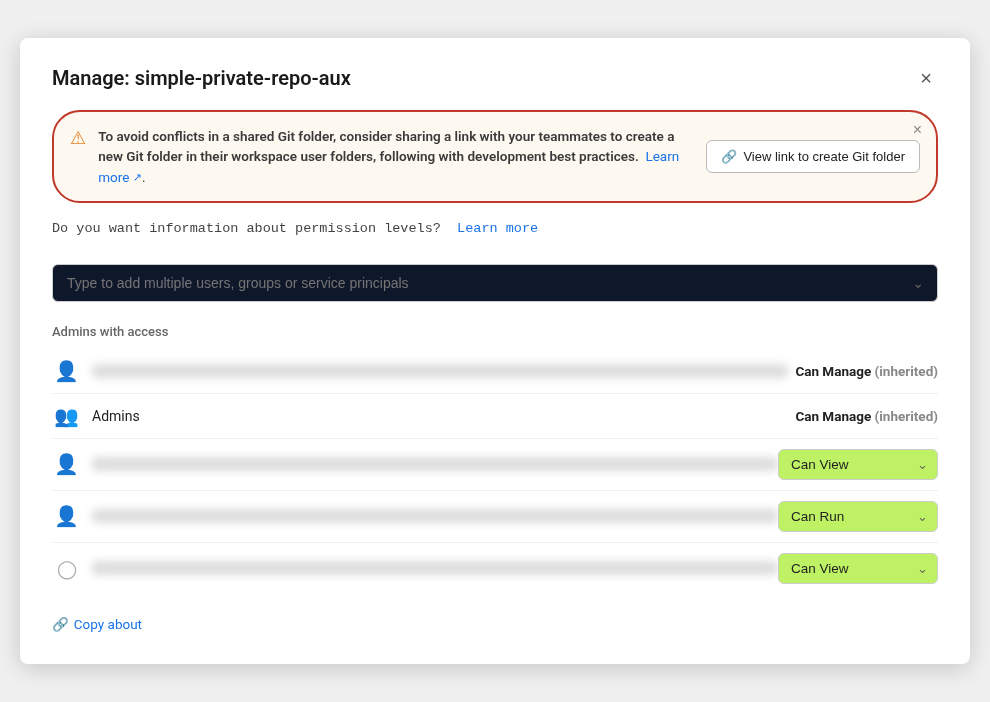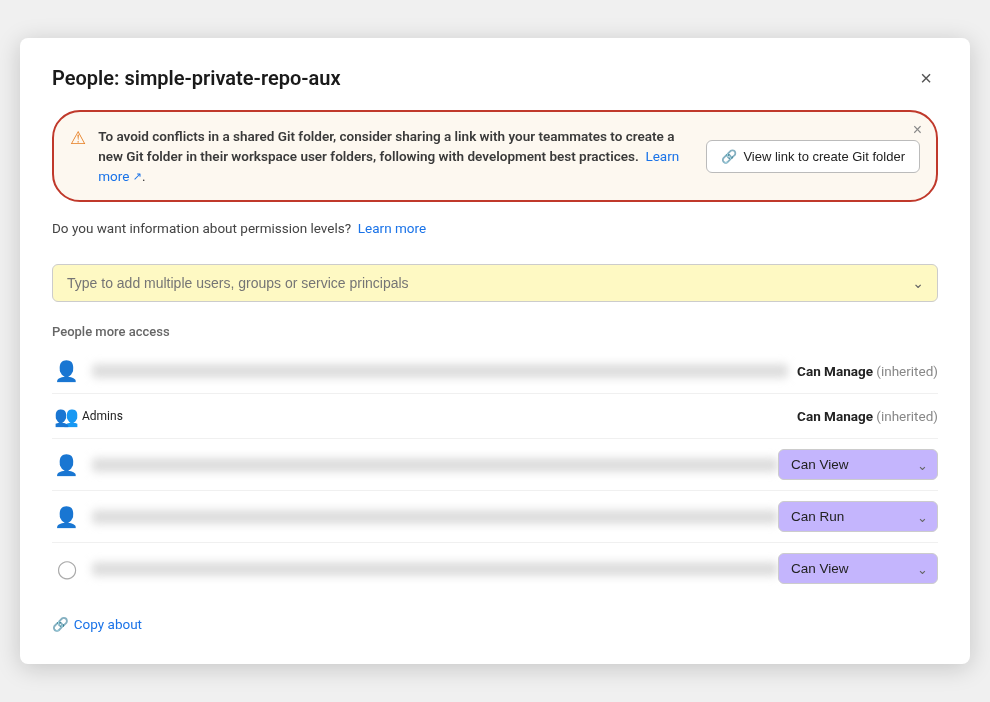--- a/index.html
+++ b/index.html
@@ -103,40 +103,41 @@
       color: #888;
       cursor: pointer;
       line-height: 1;
     }
 
     
     .permission-info {
       font-size: 13.5px;
       color: #444;
       margin-bottom: 28px;
+      font-family: Liberation Mono, monospace;
     }
     .permission-info a {
       color: #1a73e8;
       text-decoration: none;
     }
 
     
     .search-input-wrap {
       position: relative;
       margin-bottom: 22px;
     }
     .search-input {
       width: 100%;
       border: 1.5px solid #ccc;
       border-radius: 6px;
       padding: 10px 40px 10px 14px;
       font-size: 14px;
       color: #888;
       outline: none;
-      background: #fef9c3;
+      background: #0f172a;
     }
     .search-chevron {
       position: absolute;
       right: 14px;
       top: 50%;
       transform: translateY(-50%);
       color: #666;
       font-size: 14px;
       pointer-events: none;
     }
@@ -160,56 +161,57 @@
     .people-item:last-child { border-bottom: none; }
     .person-icon {
       font-size: 20px;
       color: #888;
       flex-shrink: 0;
       width: 30px;
       text-align: center;
     }
     .person-name {
       flex: 1;
-      font-size: 12px;
+      margin-left: 10px;
+      font-size: 14px;
       color: #222;
     }
     .person-name-blurred {
       flex: 1;
       margin-left: 10px;
       height: 14px;
       background: #ddd;
       border-radius: 4px;
       width: 180px;
       filter: blur(4px);
     }
     .perm-label {
       font-size: 13.5px;
       color: #222;
       min-width: 150px;
       text-align: right;
     }
     .perm-label span {
       color: #888;
-      font-weight: 400;
+      font-weight: 700;
       margin-top: 25px;
     }
     .perm-select-wrap {
       position: relative;
       min-width: 160px;
     }
     .perm-select {
       appearance: none;
       -webkit-appearance: none;
       border: 1.5px solid #ccc;
       border-radius: 6px;
       padding: 7px 36px 7px 12px;
       font-size: 13.5px;
       color: #222;
-      background: #c4b5fd;
+      background: #bef264;
       cursor: pointer;
       outline: none;
       width: 100%;
     }
     .select-chevron {
       position: absolute;
       right: 10px;
       top: 50%;
       transform: translateY(-50%);
       pointer-events: none;
@@ -232,21 +234,21 @@
       align-items: center;
       gap: 5px;
     }
   </style>
 </head>
 <body>
 
 <div class="modal">
 
   <div class="modal-header">
-    <h2 class="modal-title">People: simple-private-repo-aux</h2>
+    <h2 class="modal-title">Manage: simple-private-repo-aux</h2>
     <button class="close-btn">×</button>
   </div>
 
   <div class="warning-banner">
     <span class="warning-icon">⚠</span>
     <div class="warning-text">
       <strong>To avoid conflicts in a shared Git folder, consider sharing a link with your teammates to create a new Git folder in their workspace user folders, following with development best practices.</strong>
       &nbsp;<a href="#"><span>Learn more</span> <span class="ext-link-icon">↗</span></a>.
     </div>
     <button class="copy-git-btn">
@@ -260,21 +262,21 @@
     <span>Do you want information about permission levels?</span>
     &nbsp;<a href="#">Learn more</a>
   </p>
 
   <div class="search-input-wrap">
     <input class="search-input" type="text" placeholder="Type to add multiple users, groups or service principals" style="">
     <span class="search-chevron">⌄</span>
   </div>
 
   <div>
-    <p class="people-label">People more access</p>
+    <p class="people-label">Admins with access</p>
     <ul class="people-list">
 
       <li class="people-item">
         <span class="person-icon">👤</span>
         <div class="person-name-blurred"></div>
         <div class="perm-label">
           <strong>Can Manage</strong> <span>(inherited)</span>
         </div>
       </li>
 

